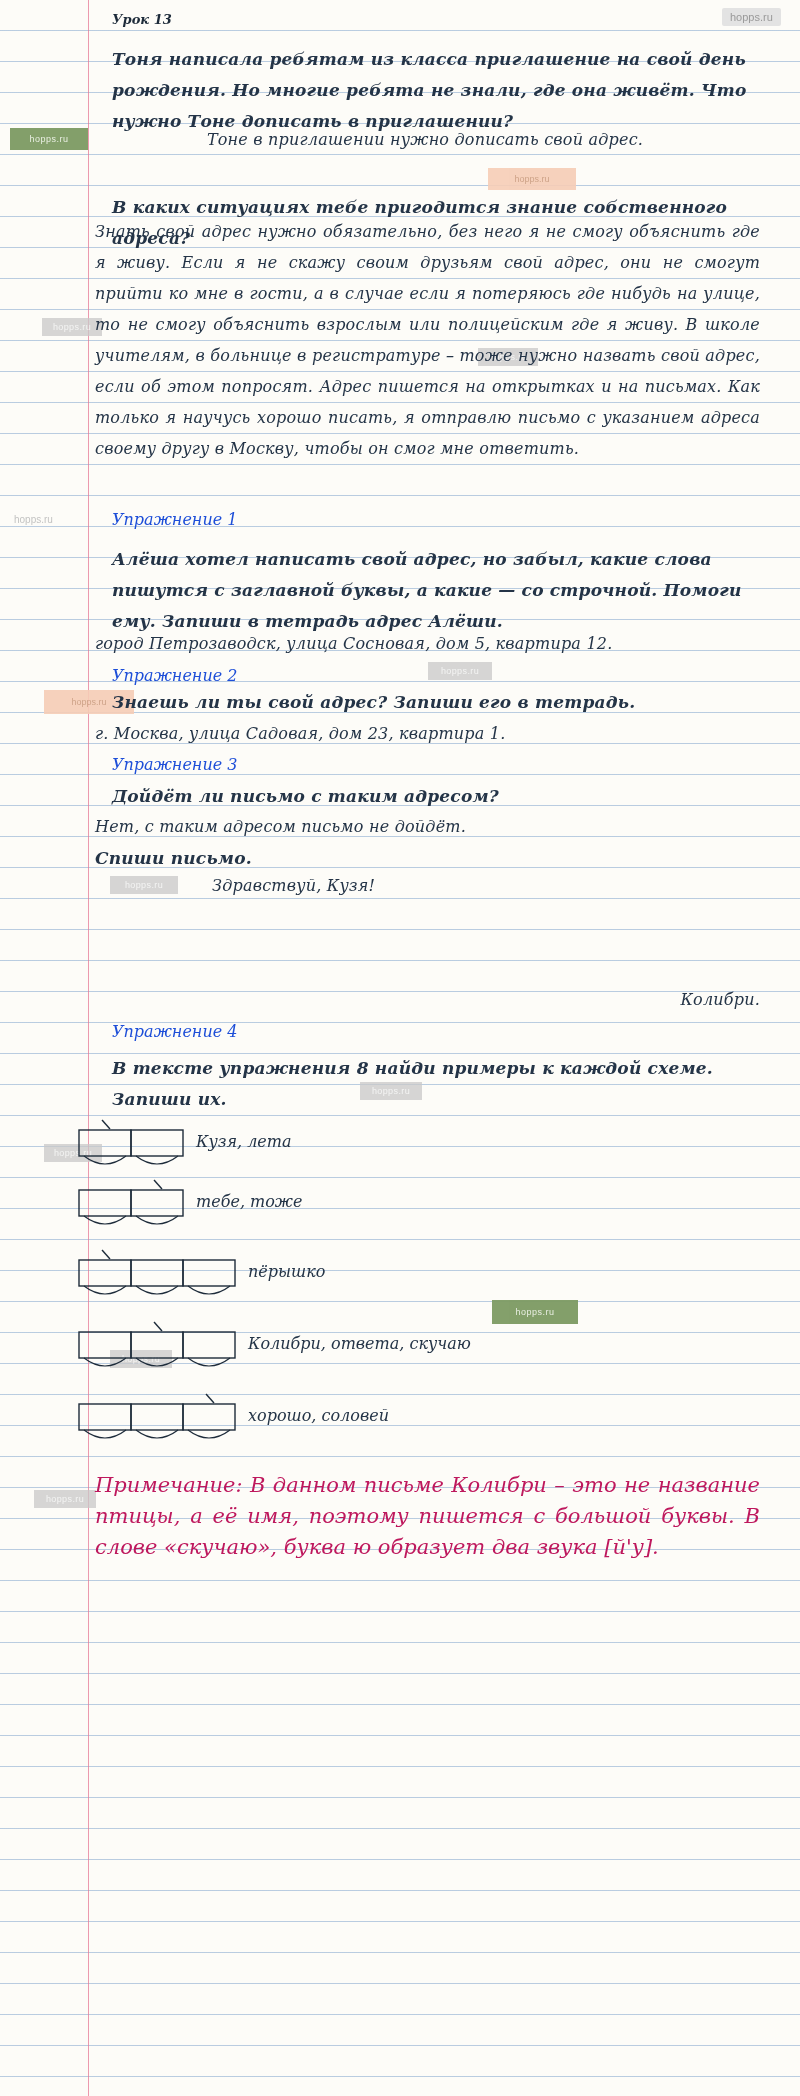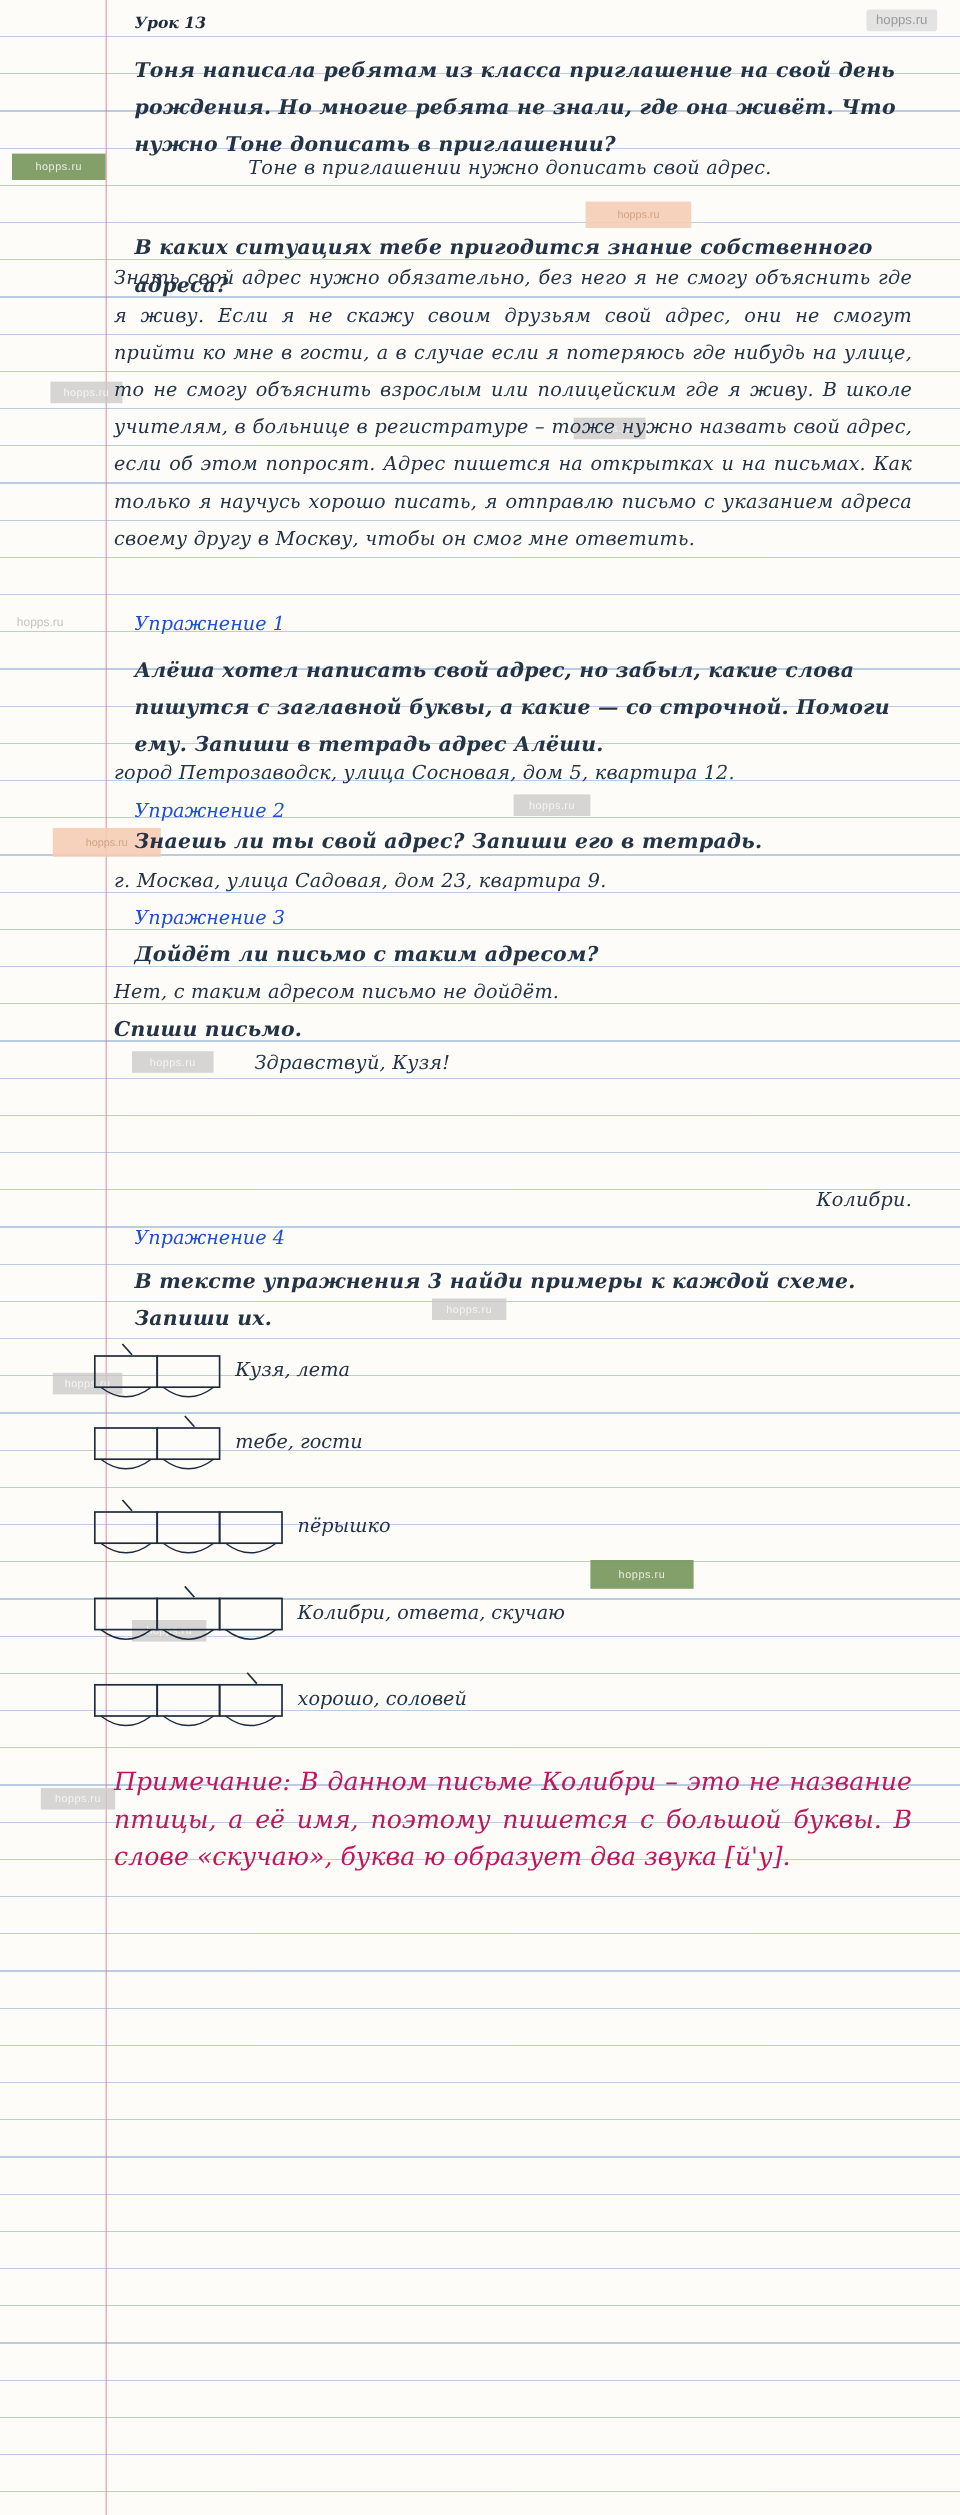--- a/index.html
+++ b/index.html
@@ -162,36 +162,36 @@
 
   <div class="txt heading-blue" style="left:112px; top:510px;">Упражнение 1</div>
   <div class="txt hand bold" style="left:112px; top:544px; width:650px; font-size:17px; line-height:31px;">Алёша хотел написать свой адрес, но забыл, какие слова пишутся с заглавной буквы, а какие — со строчной. Помоги ему. Запиши в тетрадь адрес Алёши.</div>
   <div class="txt hand" style="left:95px; top:634px; width:660px; font-size:16px;">город Петрозаводск, улица Сосновая, дом 5, квартира 12.</div>
 
   <div class="wm-gray" style="left:428px; top:662px; width:64px; height:18px;">hopps.ru</div>
 
   <div class="txt heading-blue" style="left:112px; top:666px;">Упражнение 2</div>
   <div class="hl-peach" style="left:44px; top:690px; width:90px; height:24px;">hopps.ru</div>
   <div class="txt hand bold" style="left:112px; top:692px; width:650px; font-size:17px;">Знаешь ли ты свой адрес? Запиши его в тетрадь.</div>
-  <div class="txt hand" style="left:95px; top:724px; width:660px; font-size:16px;">г. Москва, улица Садовая, дом 23, квартира 9.</div>
+  <div class="txt hand" style="left:95px; top:724px; width:660px; font-size:16px;">г. Москва, улица Садовая, дом 23, квартира 1.</div>
 
   <div class="txt heading-blue" style="left:112px; top:755px;">Упражнение 3</div>
   <div class="txt hand bold" style="left:112px; top:786px; width:650px; font-size:17px;">Дойдёт ли письмо с таким адресом?</div>
   <div class="txt hand" style="left:95px; top:817px; width:660px; font-size:16px;">Нет, с таким адресом письмо не дойдёт.</div>
   <div class="txt hand bold" style="left:95px; top:848px; width:660px; font-size:17px;">Спиши письмо.</div>
 
   <div class="wm-gray" style="left:110px; top:876px; width:68px; height:18px;">hopps.ru</div>
 
   <div class="txt hand" style="left:212px; top:876px; width:400px; font-size:16px;">Здравствуй, Кузя!</div>
   <div class="txt hand" style="left:430px; top:990px; width:330px; font-size:16px; text-align:right; padding-right:30px;">Колибри.</div>
 
   <div class="wm-gray" style="left:360px; top:1082px; width:62px; height:18px;">hopps.ru</div>
 
   <div class="txt heading-blue" style="left:112px; top:1022px;">Упражнение 4</div>
-  <div class="txt hand bold" style="left:112px; top:1053px; width:650px; font-size:17px; line-height:31px;">В тексте упражнения 3 найди примеры к каждой схеме. Запиши их.</div>
+  <div class="txt hand bold" style="left:112px; top:1053px; width:650px; font-size:17px; line-height:31px;">В тексте упражнения 8 найди примеры к каждой схеме. Запиши их.</div>
 
   <div class="wm-gray" style="left:44px; top:1144px; width:58px; height:18px;">hopps.ru</div>
 
   <div class="scheme" style="left:78px; top:1118px;">
     <svg width="120" height="56" viewBox="0 0 120 56">
       <rect x="1" y="12" width="52" height="26" fill="none" stroke="#1d2b3a" stroke-width="1.4"></rect>
       <rect x="53" y="12" width="52" height="26" fill="none" stroke="#1d2b3a" stroke-width="1.4"></rect>
       <line x1="24" y1="2" x2="32" y2="11" stroke="#1d2b3a" stroke-width="1.4"></line>
       <path d="M6 38 Q27 54 48 38" fill="none" stroke="#1d2b3a" stroke-width="1.2"></path>
       <path d="M58 38 Q79 54 100 38" fill="none" stroke="#1d2b3a" stroke-width="1.2"></path>
@@ -201,21 +201,21 @@
 
   <div class="scheme" style="left:78px; top:1178px;">
     <svg width="120" height="56" viewBox="0 0 120 56">
       <rect x="1" y="12" width="52" height="26" fill="none" stroke="#1d2b3a" stroke-width="1.4"></rect>
       <rect x="53" y="12" width="52" height="26" fill="none" stroke="#1d2b3a" stroke-width="1.4"></rect>
       <line x1="76" y1="2" x2="84" y2="11" stroke="#1d2b3a" stroke-width="1.4"></line>
       <path d="M6 38 Q27 54 48 38" fill="none" stroke="#1d2b3a" stroke-width="1.2"></path>
       <path d="M58 38 Q79 54 100 38" fill="none" stroke="#1d2b3a" stroke-width="1.2"></path>
     </svg>
   </div>
-  <div class="scheme-label" style="left:196px; top:1192px;">тебе, гости</div>
+  <div class="scheme-label" style="left:196px; top:1192px;">тебе, тоже</div>
 
   <div class="scheme" style="left:78px; top:1248px;">
     <svg width="175" height="56" viewBox="0 0 175 56">
       <rect x="1" y="12" width="52" height="26" fill="none" stroke="#1d2b3a" stroke-width="1.4"></rect>
       <rect x="53" y="12" width="52" height="26" fill="none" stroke="#1d2b3a" stroke-width="1.4"></rect>
       <rect x="105" y="12" width="52" height="26" fill="none" stroke="#1d2b3a" stroke-width="1.4"></rect>
       <line x1="24" y1="2" x2="32" y2="11" stroke="#1d2b3a" stroke-width="1.4"></line>
       <path d="M6 38 Q27 54 48 38" fill="none" stroke="#1d2b3a" stroke-width="1.2"></path>
       <path d="M58 38 Q79 54 100 38" fill="none" stroke="#1d2b3a" stroke-width="1.2"></path>
       <path d="M110 38 Q131 54 152 38" fill="none" stroke="#1d2b3a" stroke-width="1.2"></path>

